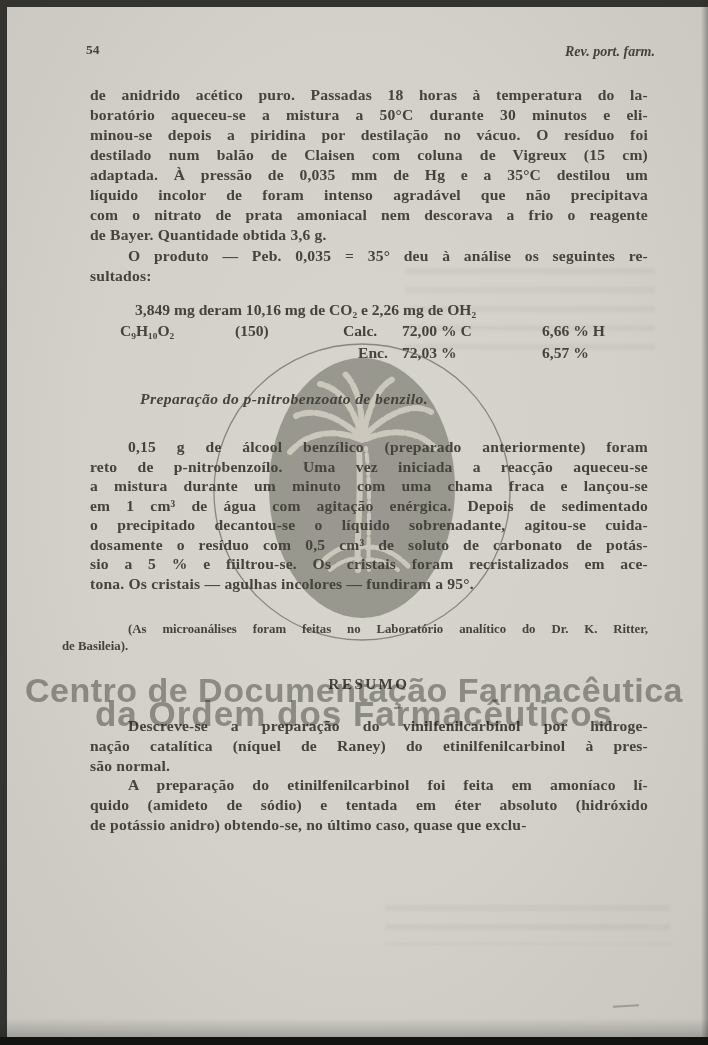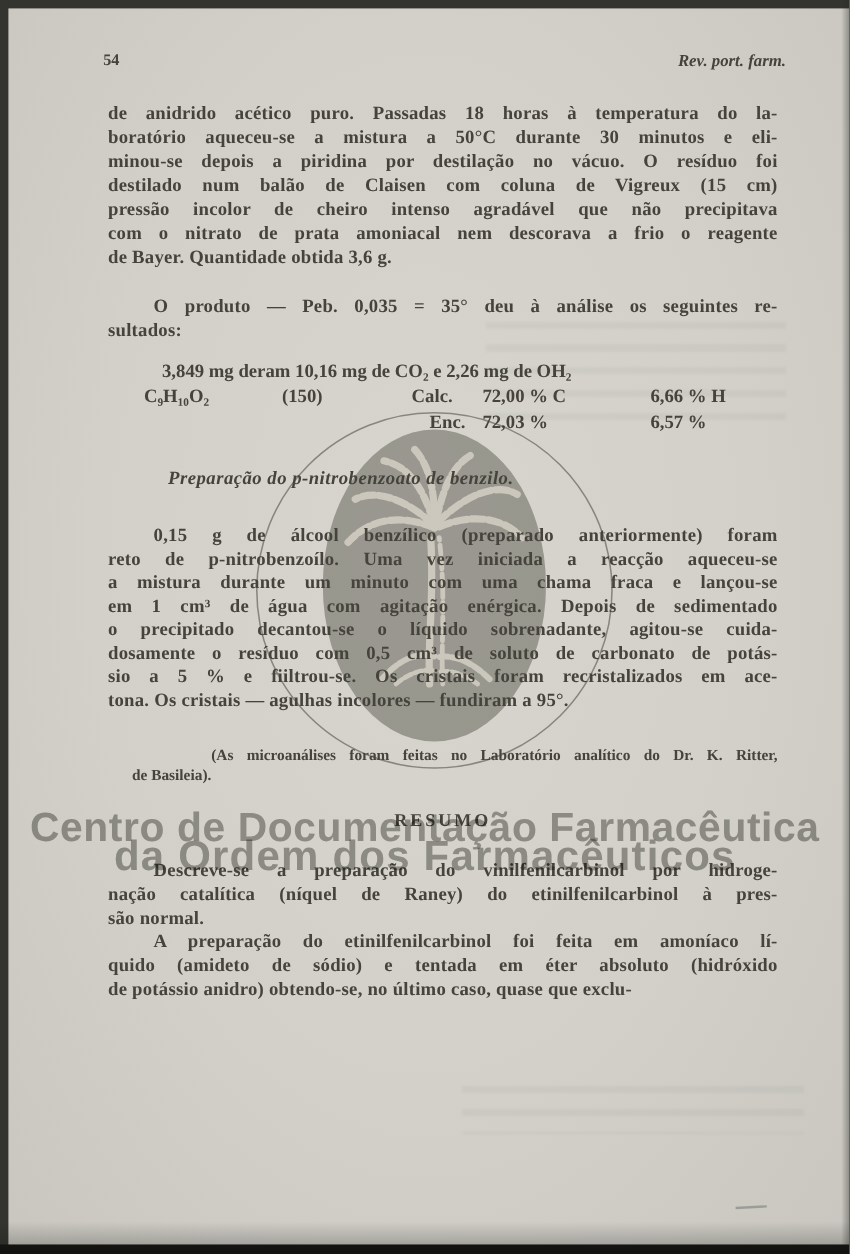--- a/index.html
+++ b/index.html
@@ -38,21 +38,21 @@
   .a-calc{left:253px;top:21px;}
   .a-cv{left:312px;top:21px;}
   .a-hv{left:452px;top:21px;}
   .a-enc{left:268px;top:43px;}
   .a-cv2{left:312px;top:43px;}
   .a-hv2{left:452px;top:43px;}
 
   .sect-heading{position:absolute;left:140px;top:390px;width:500px;font-size:15.6px;font-style:italic;z-index:2;letter-spacing:.4px;}
 
   .footnote{position:absolute;left:62px;width:586px;z-index:2;font-size:12.8px;}
-  .footnote .ln{line-height:17px;text-align:justify;text-align-last:justify;margin-left:48px;}
+  .footnote .ln{line-height:17px;text-align:justify;text-align-last:justify;}
   .footnote .ln:last-child{text-align-last:left;}
   .footnote .ln:first-child{text-indent:66px;}
 
   .resumo{position:absolute;left:90px;top:676px;width:558px;text-align:center;font-size:15px;letter-spacing:2.5px;z-index:2;}
 
   
   .stamp{position:absolute;left:202px;top:332px;z-index:1;mix-blend-mode:multiply;}
 
   
   .wm{position:absolute;left:0;width:708px;text-align:center;z-index:3;
@@ -107,21 +107,22 @@
   </svg>
 
   <div class="pagenum">54</div>
   <div class="journal">Rev. port. farm.</div>
 
   <div class="blk" style="top:85px">
       <div class="ln">de anidrido acético puro. Passadas 18 horas à temperatura do la-</div>
       <div class="ln">boratório aqueceu-se a mistura a 50°C durante 30 minutos e eli-</div>
       <div class="ln">minou-se depois a piridina por destilação no vácuo. O resíduo foi</div>
       <div class="ln">destilado num balão de Claisen com coluna de Vigreux (15 cm)</div>
-      <div class="ln">pressão incolor de cheiro intenso agradável que não precipitava</div>
+      <div class="ln">adaptada. À pressão de 0,035 mm de Hg e a 35°C destilou um</div>
+      <div class="ln">líquido incolor de foram intenso agradável que não precipitava</div>
       <div class="ln">com o nitrato de prata amoniacal nem descorava a frio o reagente</div>
       <div class="ln">de Bayer. Quantidade obtida 3,6 g.</div>
     </div>
 
   <div class="blk indent" style="top:246px">
       <div class="ln">O produto — Peb. 0,035 = 35° deu à análise os seguintes re-</div>
       <div class="ln">sultados:</div>
     </div>
 
   <div class="analysis">

